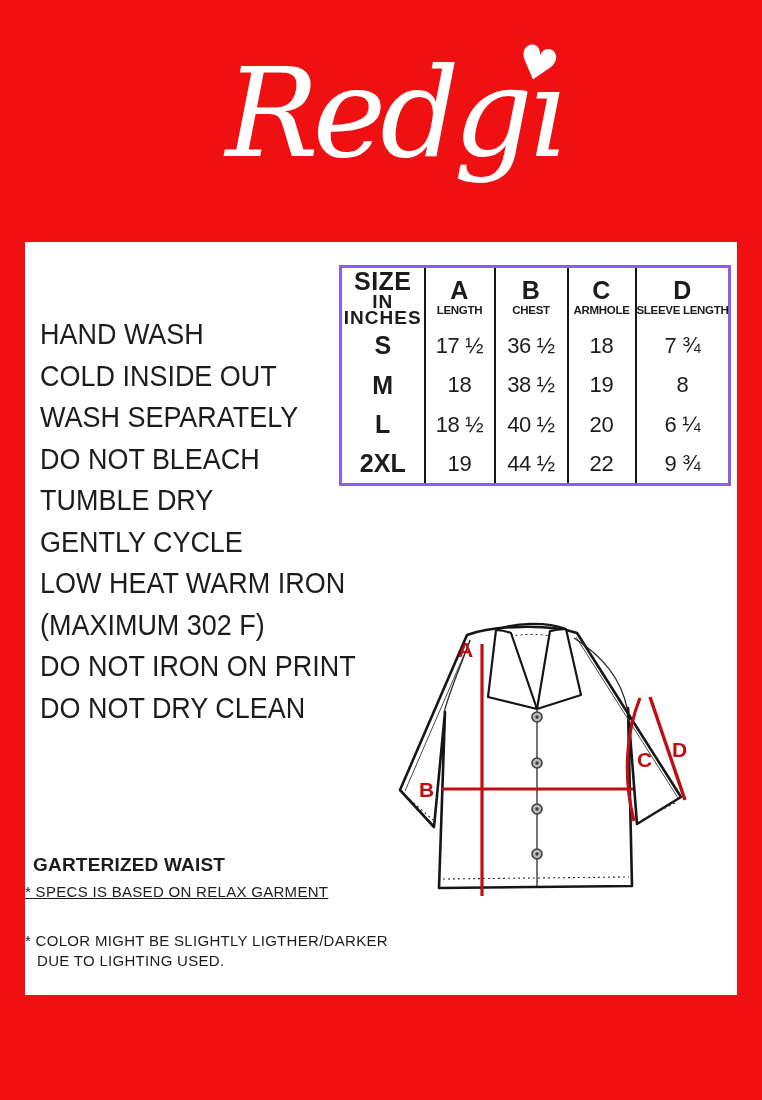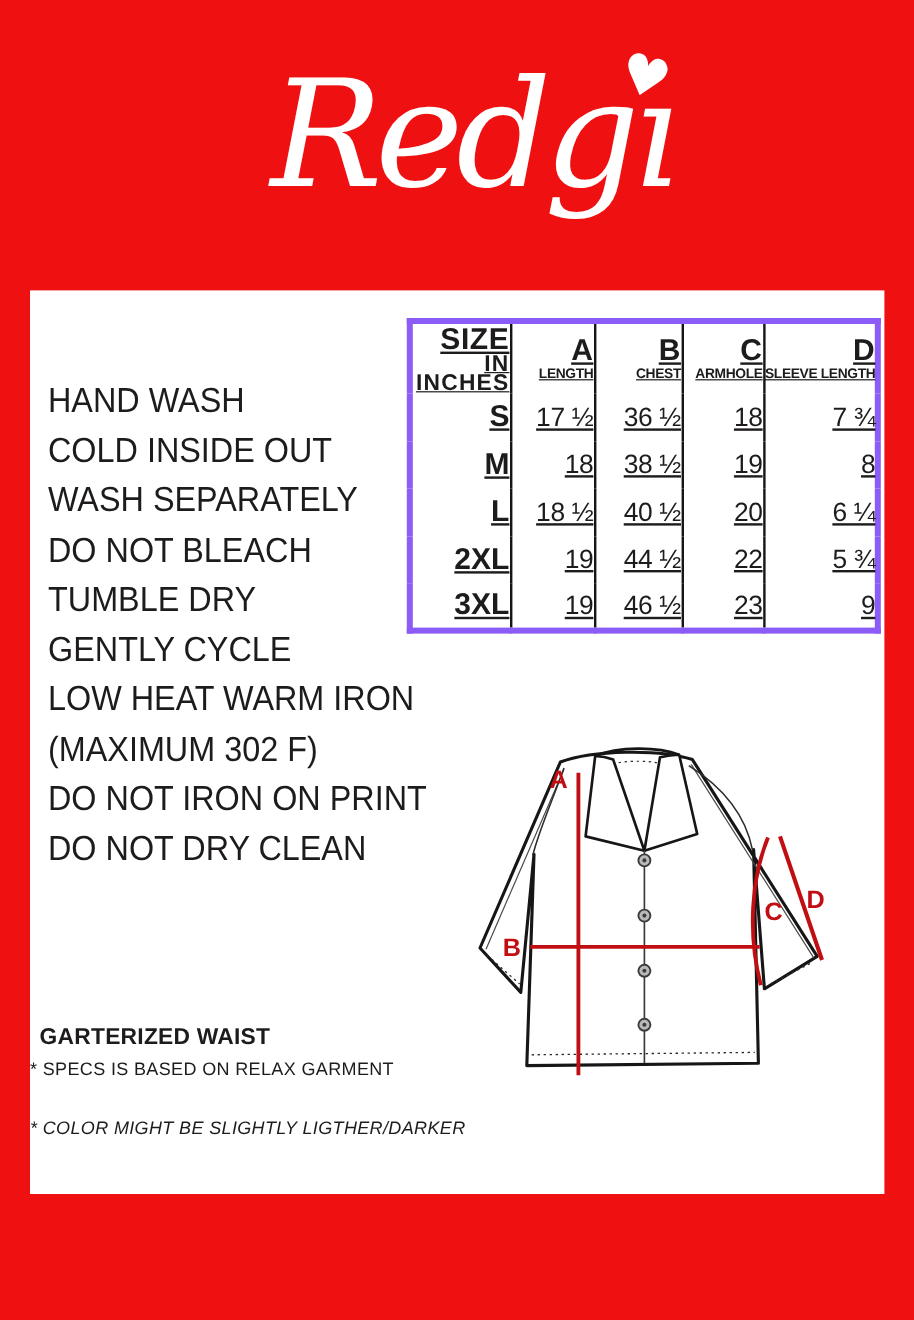--- a/index.html
+++ b/index.html
@@ -38,23 +38,22 @@
     position:absolute; left:15px; top:72px; list-style:none;
     font-size:29px; line-height:41.5px; letter-spacing:0;
     transform:scaleX(.93); transform-origin:left top;
     white-space:nowrap; color:#1e1b1c;
   }
 
   
   table.size-table {
     position:absolute; left:314px; top:23px;
     border-collapse:collapse; table-layout:fixed;
-    border:5px solid #8b5cf6; text-align:right;
+    border:3px solid #8b5cf6; text-align:center;
     font-family:"Liberation Sans", sans-serif;
-    text-decoration:underline;
   }
   table.size-table col.c-size { width:84px; }
   table.size-table col.c-a { width:70px; }
   table.size-table col.c-b { width:73px; }
   table.size-table col.c-c { width:68px; }
   table.size-table col.c-d { width:86px; }
   table.size-table th, table.size-table td {
     border-left:2.5px solid #161616; vertical-align:middle; padding:0;
   }
   table.size-table th:first-child, table.size-table td:first-child { border-left:none; }
@@ -65,23 +64,23 @@
   .hdr-sub-size { font-size:19px; letter-spacing:1px; line-height:16px; }
   td.cell-size { font-size:25px; font-weight:bold; }
   td.cell-val { font-size:22px; letter-spacing:-.3px; }
 
   
   .shirt { position:absolute; left:365px; top:358px; width:330px; height:320px; }
 
   
   .notes { position:absolute; left:0; top:612px; white-space:nowrap; }
   .note-title { font-size:19px; font-weight:bold; margin-left:8px; letter-spacing:.2px; }
-  .note-specs { font-size:15px; margin-top:7px; letter-spacing:.3px; }
+  .note-specs { font-size:15px; margin-top:7px; letter-spacing:.3px;text-decoration:underline; }
   .note-tolerance { font-size:17.5px; font-style:italic; margin:4px 0 0 9px; letter-spacing:.5px; }
-  .note-color { font-size:15px; margin-top:32px; letter-spacing:.3px;font-style:italic; }
+  .note-color { font-size:15px; margin-top:32px; letter-spacing:.3px; }
   .note-color2 { font-size:15px; margin:3px 0 0 12px; letter-spacing:.3px; }
 </style>
 </head>
 <body>
 
 <div class="logo">
   <span>Redg</span><span class="logo-i"><span>ı</span><span class="logo-heart">♥</span></span>
 </div>
 
 <section class="panel">
@@ -151,28 +150,21 @@
         <td class="cell-val">18 ½</td>
         <td class="cell-val">40 ½</td>
         <td class="cell-val">20</td>
         <td class="cell-val">6 ¼</td>
       </tr>
       <tr>
         <td class="cell-size">2XL</td>
         <td class="cell-val">19</td>
         <td class="cell-val">44 ½</td>
         <td class="cell-val">22</td>
-        <td class="cell-val">5 ¾</td>
-      </tr>
-      <tr>
-        <td class="cell-size">3XL</td>
-        <td class="cell-val">19</td>
-        <td class="cell-val">46 ½</td>
-        <td class="cell-val">23</td>
-        <td class="cell-val">9</td>
+        <td class="cell-val">9 ¾</td>
       </tr>
     </tbody>
   </table>
 
   <div class="shirt">
     <svg viewBox="0 0 330 320" width="330" height="320">
 
       <path d="M77,35 L10,190 L44,227 L55,112 L49,288 L242,286 L238,108 L247,224 L291,197 L187,33 C160,24 104,25 77,35 Z" fill="#ffffff" stroke="#161616" stroke-width="2.6" stroke-linejoin="round"></path>
 
       <path d="M80,41 L15,191" fill="none" stroke="#4a4a4a" stroke-width="1"></path>
@@ -214,15 +206,16 @@
         <text x="247" y="167">C</text>
         <text x="282" y="157">D</text>
       </g>
     </svg>
   </div>
 
   <div class="notes">
     <div class="note-title">GARTERIZED WAIST</div>
     <div class="note-specs">* SPECS IS BASED ON RELAX GARMENT</div>
     <div class="note-color">* COLOR MIGHT BE SLIGHTLY LIGTHER/DARKER</div>
+    <div class="note-color2">DUE TO LIGHTING USED.</div>
   </div>
 
 </section>
 
 </body></html>

